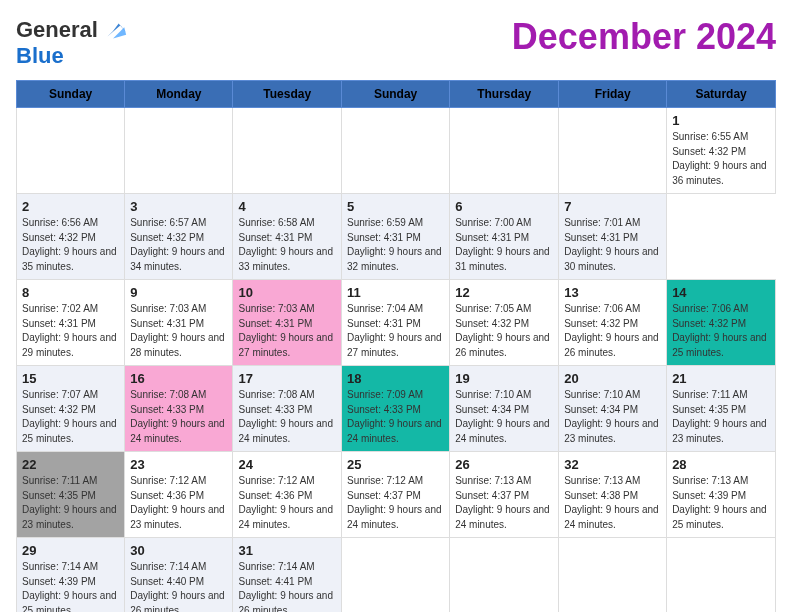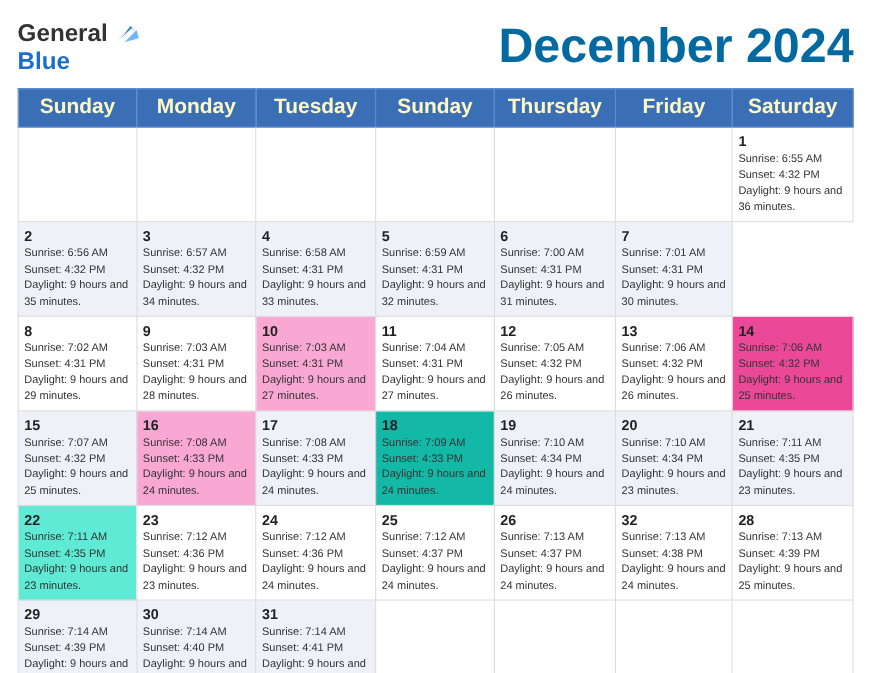--- a/index.html
+++ b/index.html
@@ -6,21 +6,21 @@
     body {
       font-family: Arial, sans-serif;
       background: #fff;
       width: 792px;
       min-height: 612px;
       padding: 16px;
     }
     .header-area {
       display: flex;
       justify-content: space-between;
-      align-items: center;
+      align-items: flex-start;
       margin-bottom: 12px;
     }
     .logo {
       display: flex;
       align-items: center;
     }
     .logo-text {
       font-size: 22px;
       font-weight: bold;
       line-height: 1.1;
@@ -29,38 +29,38 @@
     .logo-blue { color: #1a6fcc; }
     .logo-icon {
       width: 28px;
       height: 28px;
       margin-left: 2px;
     }
     .title-area {
       text-align: right;
     }
     .month-title {
-      font-size: 44px;
-      font-weight: bold;
-      color: #0369a1;
+      font-size: 36px;
+      font-weight: bold;
+      color: #a21caf;
     }
     .subtitle {
       font-size: 16px;
       color: #444;
     }
     .calendar {
       width: 100%;
       border-collapse: collapse;
     }
     .calendar th {
       background-color: #3a6eb5;
-      color: #fef9c3;
+      color: #000000;
       text-align: center;
       padding: 6px 4px;
-      font-size: 19px;
+      font-size: 12px;
       font-weight: bold;
       border: 1px solid #5a8ad5;
     }
     .calendar td {
       vertical-align: top;
       padding: 5px 5px;
       font-size: 10.5px;
       color: #222;
       border: 1px solid #ddd;
       background: #fff;
@@ -180,21 +180,21 @@
           <div class="day-info">Sunrise: 7:04 AM<br>Sunset: 4:31 PM<br>Daylight: 9 hours and 27 minutes.</div>
         </td>
         <td style="background: rgb(255, 255, 255);">
           <span class="day-num">12</span>
           <div class="day-info">Sunrise: 7:05 AM<br>Sunset: 4:32 PM<br>Daylight: 9 hours and 26 minutes.</div>
         </td>
         <td style="background: rgb(255, 255, 255);">
           <span class="day-num">13</span>
           <div class="day-info">Sunrise: 7:06 AM<br>Sunset: 4:32 PM<br>Daylight: 9 hours and 26 minutes.</div>
         </td>
-        <td style="background: #ec4899; margin-top: 28px;">
+        <td style="background: #14b8a6; margin-top: 28px;">
           <span class="day-num">14</span>
           <div class="day-info">Sunrise: 7:06 AM<br>Sunset: 4:32 PM<br>Daylight: 9 hours and 25 minutes.</div>
         </td>
       </tr>
       <tr>
         <td style="background: rgb(238, 241, 248);">
           <span class="day-num">15</span>
           <div class="day-info">Sunrise: 7:07 AM<br>Sunset: 4:32 PM<br>Daylight: 9 hours and 25 minutes.</div>
         </td>
         <td style="background: #f9a8d4;">
@@ -216,21 +216,21 @@
         <td style="background: rgb(238, 241, 248);">
           <span class="day-num">20</span>
           <div class="day-info">Sunrise: 7:10 AM<br>Sunset: 4:34 PM<br>Daylight: 9 hours and 23 minutes.</div>
         </td>
         <td style="background: rgb(238, 241, 248);">
           <span class="day-num">21</span>
           <div class="day-info">Sunrise: 7:11 AM<br>Sunset: 4:35 PM<br>Daylight: 9 hours and 23 minutes.</div>
         </td>
       </tr>
       <tr>
-        <td style="background: #5eead4;">
+        <td style="background: #a3a3a3;">
           <span class="day-num">22</span>
           <div class="day-info">Sunrise: 7:11 AM<br>Sunset: 4:35 PM<br>Daylight: 9 hours and 23 minutes.</div>
         </td>
         <td style="background: rgb(255, 255, 255);">
           <span class="day-num">23</span>
           <div class="day-info">Sunrise: 7:12 AM<br>Sunset: 4:36 PM<br>Daylight: 9 hours and 23 minutes.</div>
         </td>
         <td style="background: rgb(255, 255, 255);">
           <span class="day-num">24</span>
           <div class="day-info">Sunrise: 7:12 AM<br>Sunset: 4:36 PM<br>Daylight: 9 hours and 24 minutes.</div>

